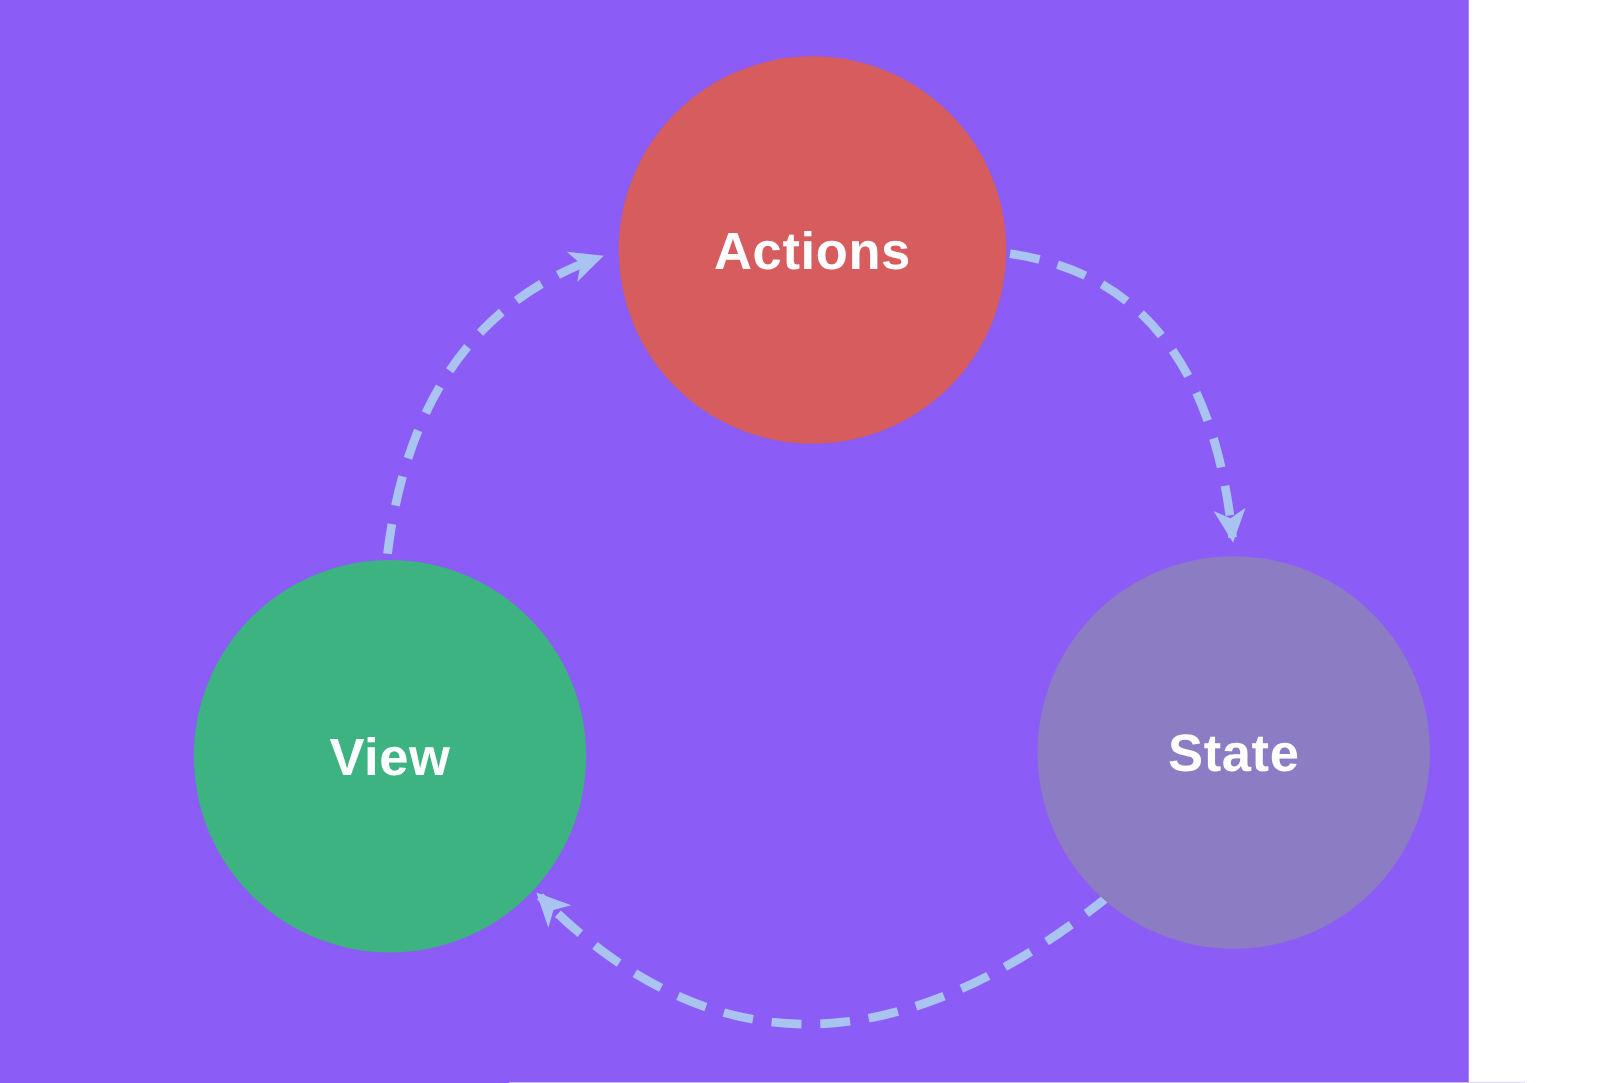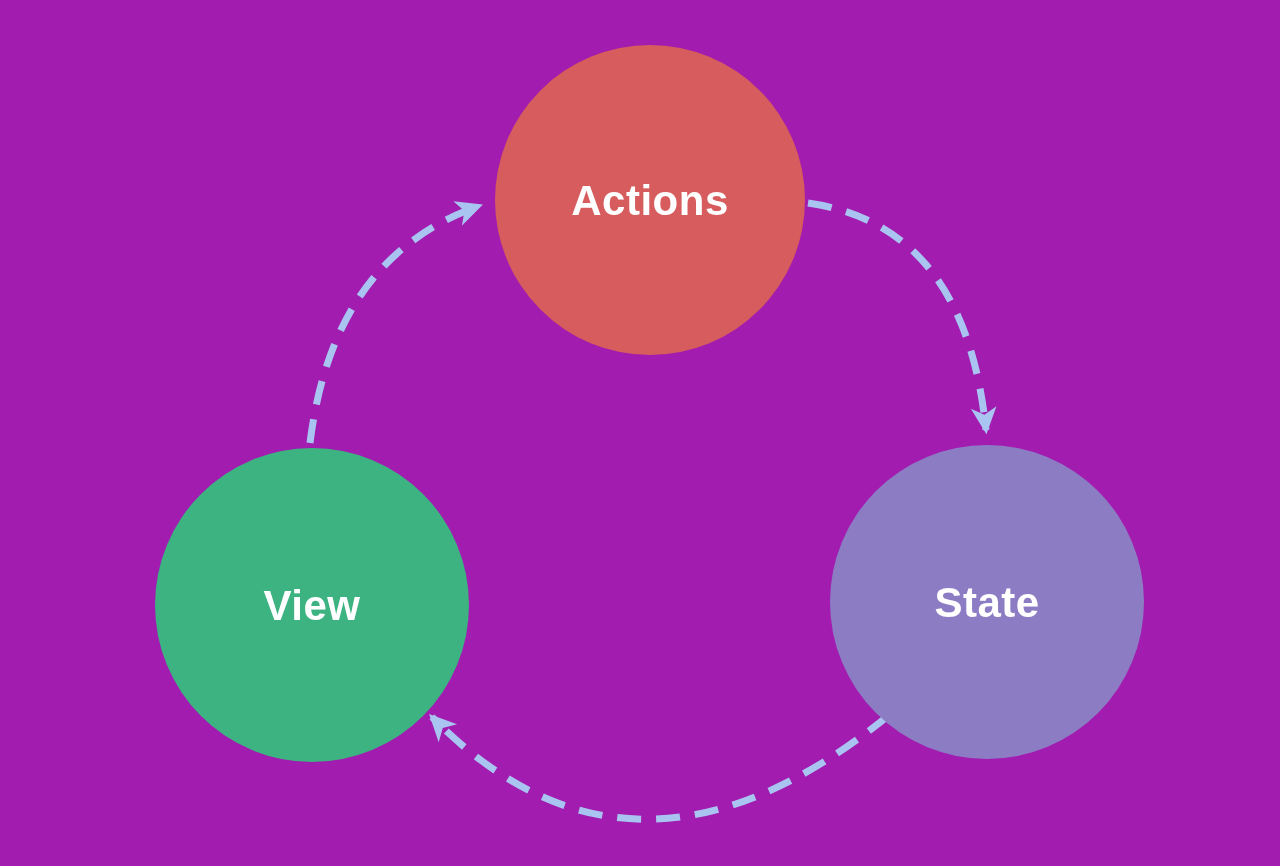--- a/index.html
+++ b/index.html
@@ -5,23 +5,23 @@
   html, body {
     margin: 0;
     padding: 0;
     background: #ffffff;
     width: 1280px;
     height: 866px;
     overflow: hidden;
   }
   .stage {
     position: relative;
-    width: 1280px;
+    width: 1175px;
     height: 866px;
-    background: #a21caf;
+    background: #8b5cf6;
   }
   svg.diagram {
     display: block;
     width: 1280px;
     height: 866px;
   }
   .edge-path {
     fill: none;
     stroke-width: 7;
     stroke-dasharray: 24 15;

